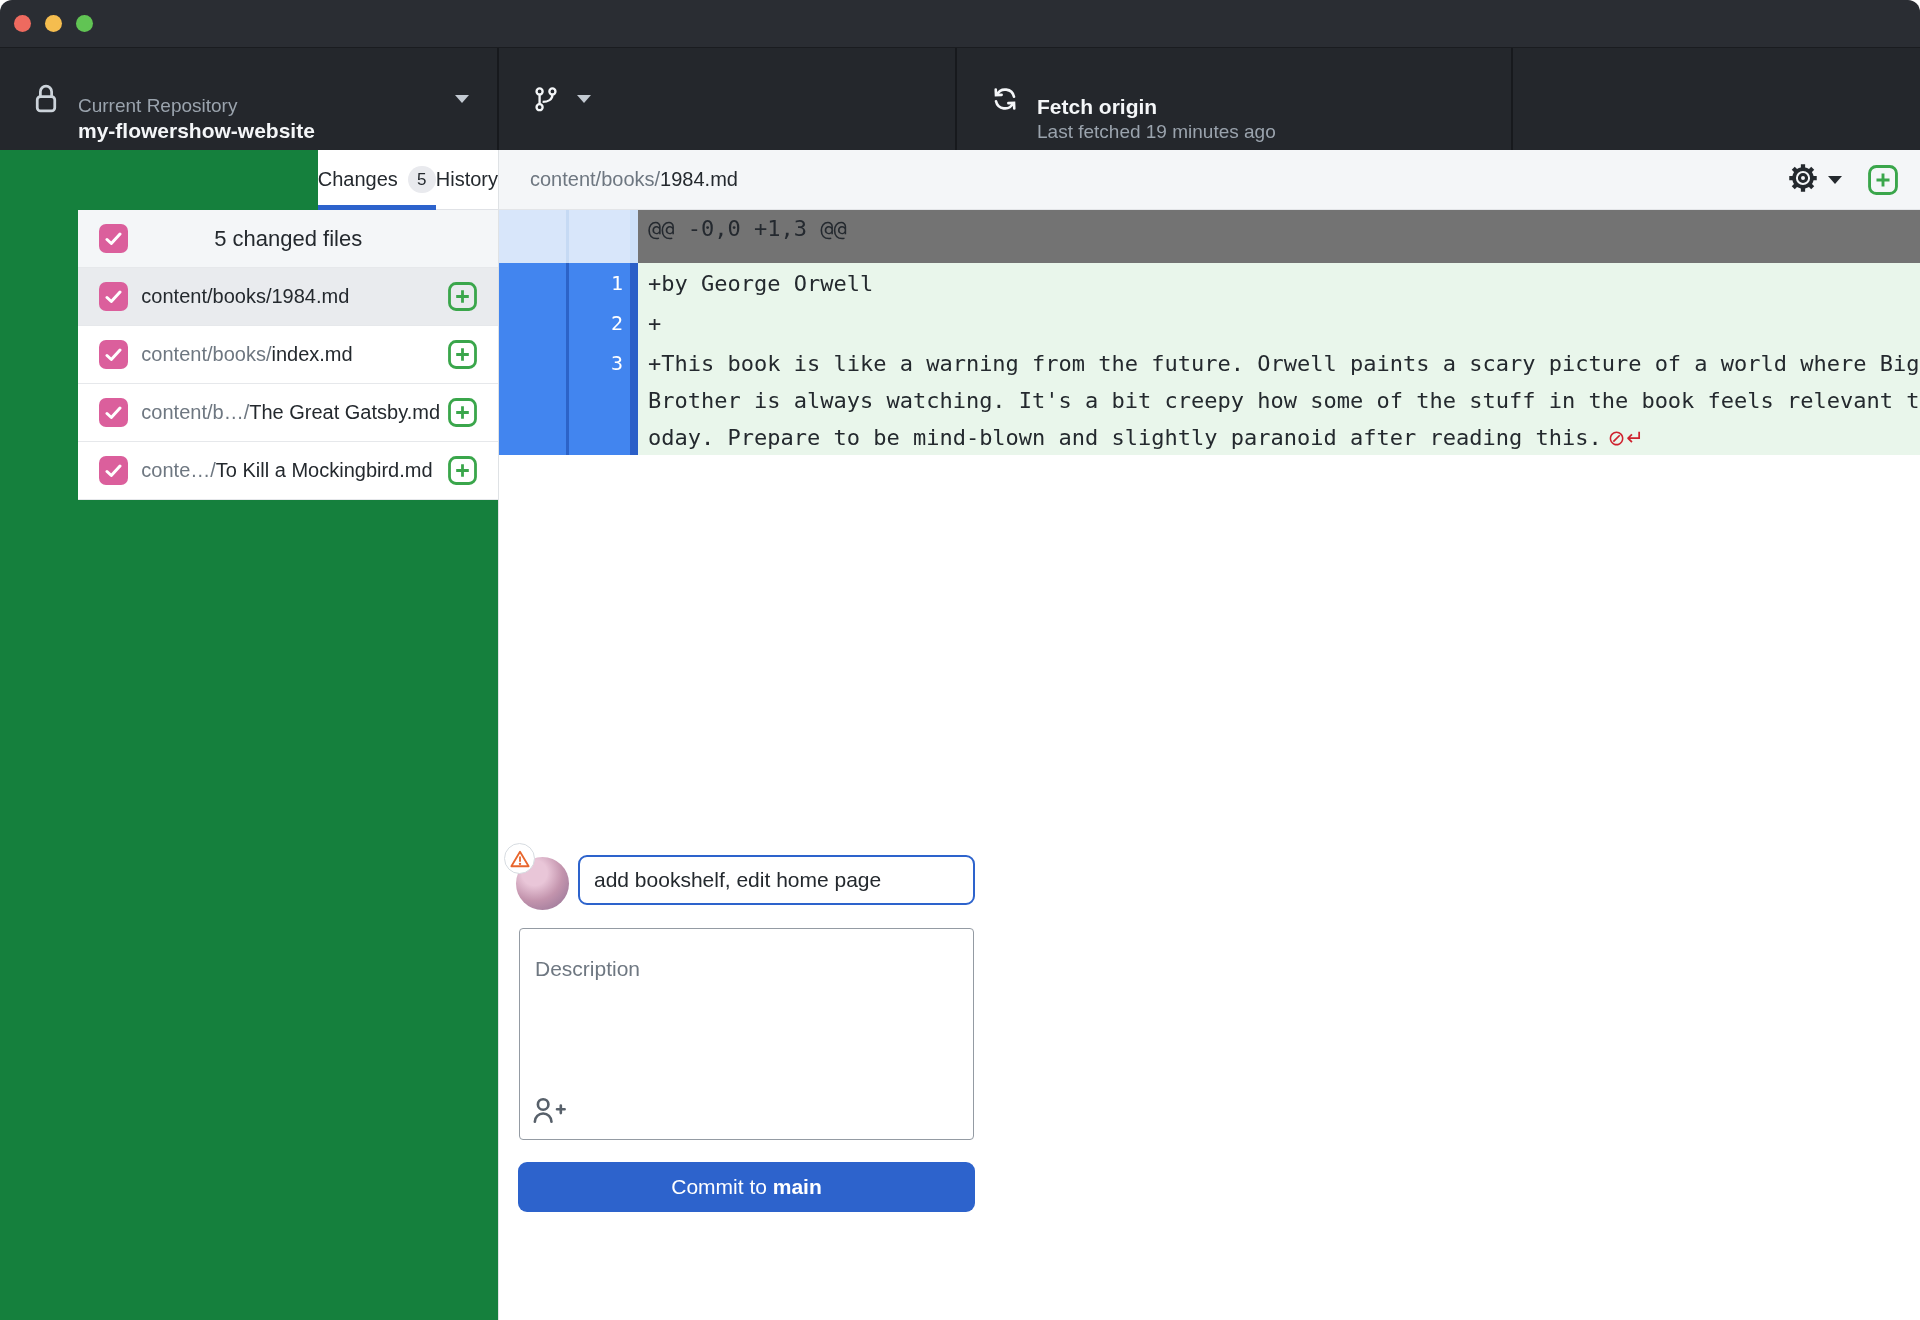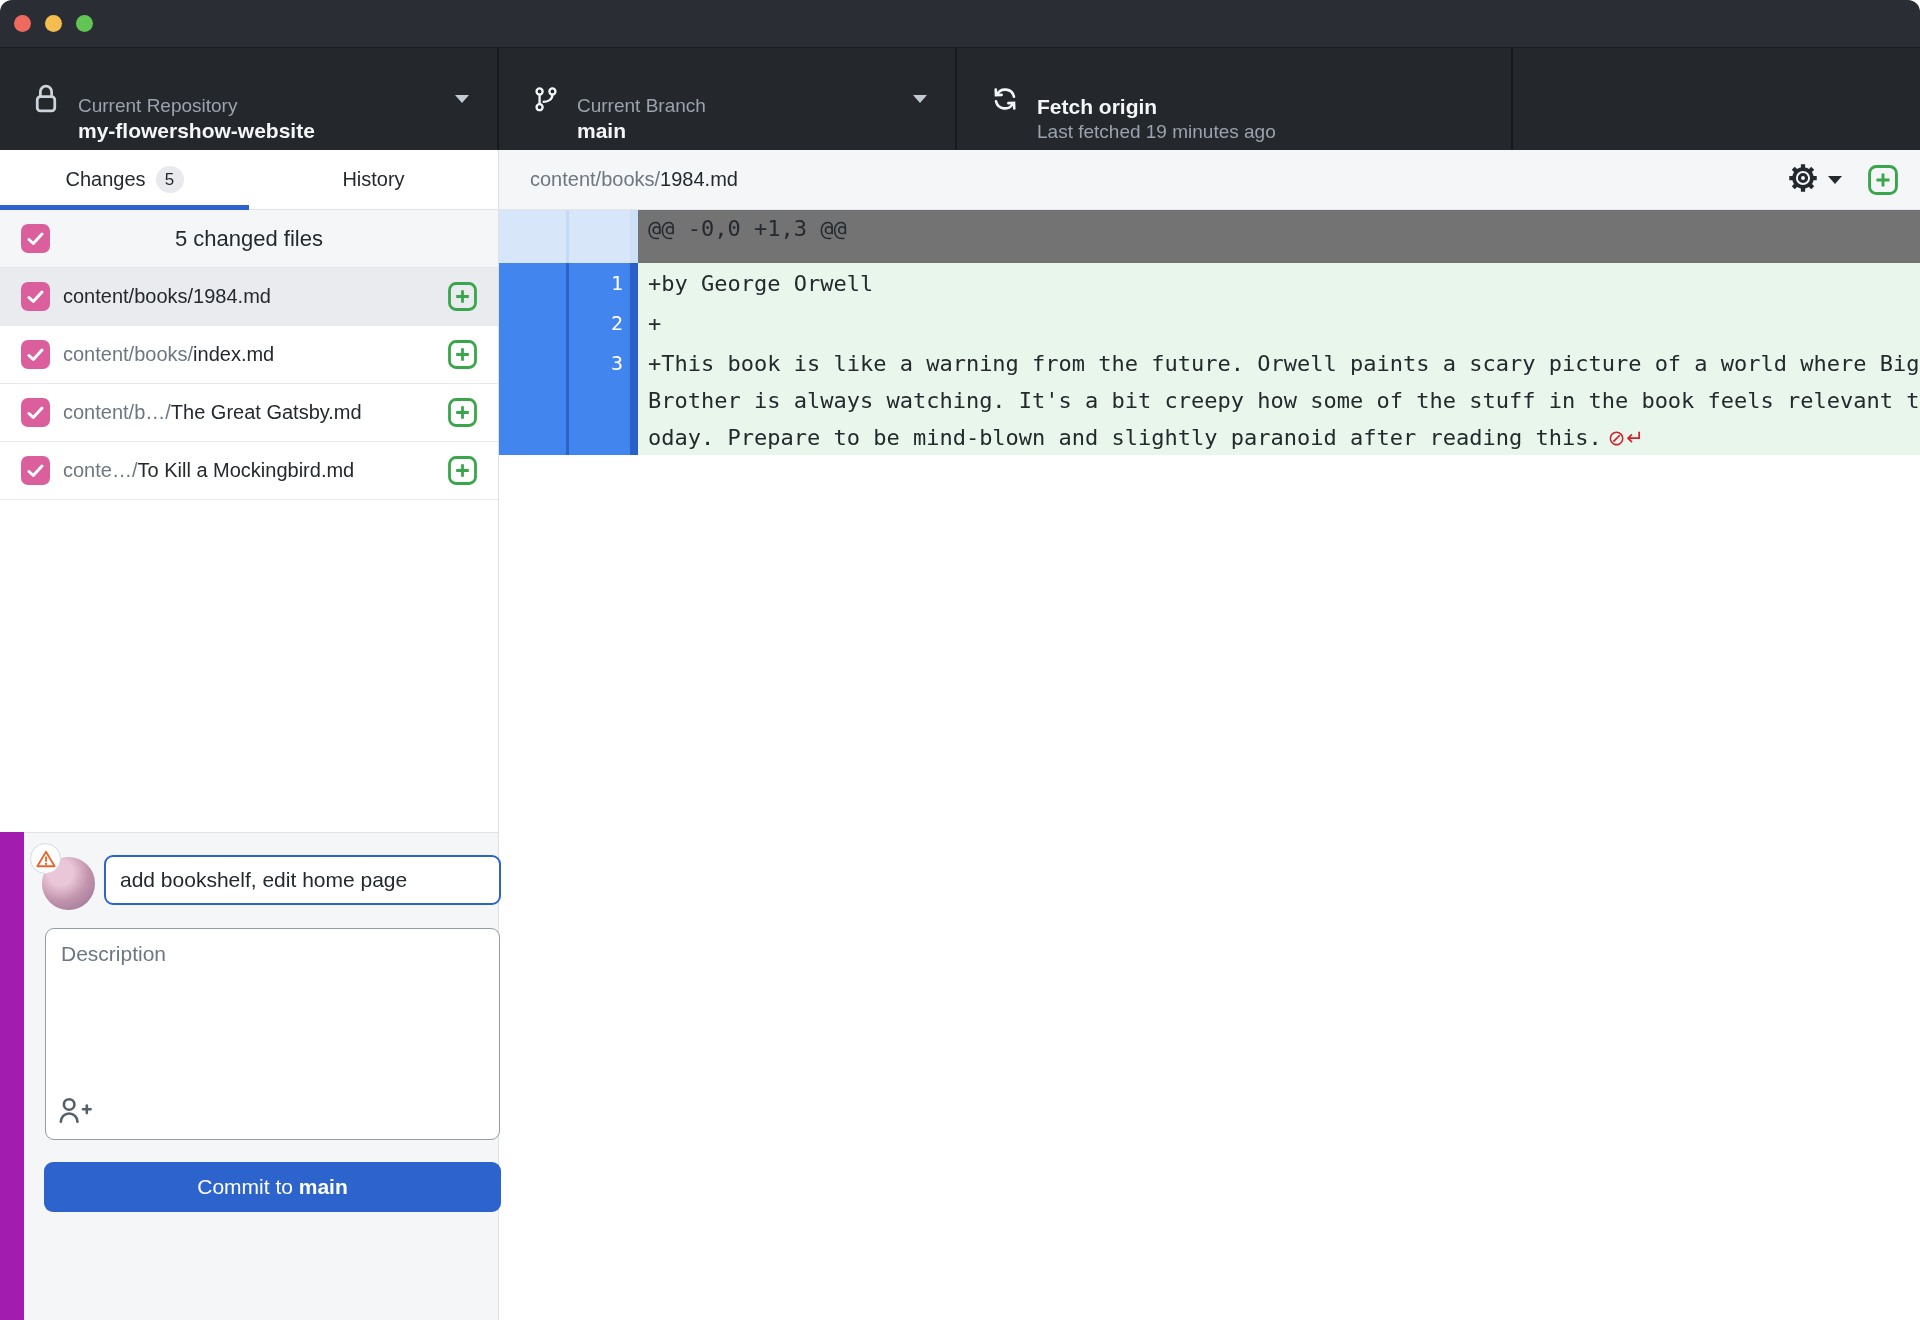--- a/index.html
+++ b/index.html
@@ -30,21 +30,21 @@
   .tb-label { font-size:19px; color:#9aa3ad; line-height:24px; }
   .tb-value { font-size:21px; color:#f4f6f8; font-weight:700; line-height:26px; }
   .tb-sub   { font-size:19px; color:#9aa3ad; line-height:24px; }
   .caret-down { width:0; height:0; border-left:7px solid transparent;
                 border-right:7px solid transparent; border-top:8px solid #c3cad2;
                 margin-right:28px; }
 
   
   .content { flex:1; display:flex; min-height:0; }
   .sidebar { width:499px; flex:0 0 auto; border-right:1px solid #dfe2e5;
-             display:flex; flex-direction:column; background:#a21caf; }
+             display:flex; flex-direction:column; background:#15803d;align-items:flex-end; }
   .main { flex:1; min-width:0; display:flex; flex-direction:column; background:#fff; }
 
   
   .tabbar { height:60px; display:flex; border-bottom:1px solid #e0e2e6; background:#fff; }
   .tab { flex:1; display:flex; align-items:center; justify-content:center; gap:10px;
          font-size:20px; color:#24292e; position:relative; cursor:pointer; }
   .tab.active::after { content:""; position:absolute; left:0; right:0; bottom:-1px;
                        height:5px; background:#2d63cc; }
   .tab-badge { background:#e9eaee; border-radius:14px; min-width:28px; height:27px;
                display:flex; align-items:center; justify-content:center;
@@ -78,22 +78,22 @@
                 border-radius:50%; background:#fff; border:1px solid #d7dce1;
                 display:flex; align-items:center; justify-content:center; z-index:2; }
   .avatar { position:absolute; left:18px; top:24px; width:53px; height:53px;
             border-radius:50%;
             background:radial-gradient(circle at 35% 30%, #e9c6d8 0 25%, #c394ad 55%, #8e6f93 100%); }
   .summary-input { position:absolute; left:80px; top:22px; width:397px; height:50px;
                    border:2px solid #2d63cc; border-radius:9px; background:#fff;
                    font-family:"Liberation Sans", sans-serif; font-size:21px;
                    color:#24292e; padding:0 14px; outline:none; }
   .desc-wrap { position:absolute; left:21px; top:95px; width:455px; height:212px; }
-  .desc-box { width:100%; height:100%; border:1px solid #949ba3; border-radius:9px;
-              background:#fff; resize:none; outline:none; padding:13px 15px;
+  .desc-box { width:100%; height:100%; border:1px solid #949ba3; border-radius:4px;
+              background:#fff; resize:none; outline:none; padding:28px 15px;
               font-family:"Liberation Sans", sans-serif; font-size:21px; color:#24292e; }
   .desc-box::placeholder { color:#6e7781; }
   .person-add { position:absolute; left:11px; bottom:9px; }
   .commit-btn { position:absolute; left:20px; top:329px; width:457px; height:50px;
                 background:#2d63cc; border:none; border-radius:9px; color:#fff;
                 font-family:Liberation Sans, sans-serif; font-size:21px;
                 cursor:pointer; }
   .commit-btn b { font-weight:700; }
 
   
@@ -162,24 +162,20 @@
     <div class="tb-section tb-branch">
       <span class="tb-icon">
         <svg width="28" height="30" viewBox="0 0 24 24" fill="none" stroke="#f4f6f8" stroke-width="2">
           <circle cx="6.5" cy="5.5" r="2.6"></circle>
             <circle cx="17.5" cy="5.5" r="2.6"></circle>
             <circle cx="6.5" cy="19" r="2.6"></circle>
           <path d="M6.5 8.1v8.3"></path>
             <path d="M17.5 8.1c0 4.5-4 6.4-8.4 6.4"></path>
         </svg>
       </span>
-      <span class="tb-texts">
-        <div class="tb-label">Current Branch</div>
-        <div class="tb-value">main</div>
-      </span>
       <span class="caret-down"></span>
     </div>
 
     <div class="tb-section tb-fetch">
       <span class="tb-icon">
         <svg width="30" height="30" viewBox="0 0 24 24" fill="none" stroke="#f4f6f8" stroke-width="2.1" stroke-linecap="round">
           <path d="M19.2 10.2a7.3 7.3 0 0 0-13.6-1.8"></path>
           <polyline points="4.6,4.4 4.8,8.9 9.3,8.7" fill="none"></polyline>
           <path d="M4.8 13.8a7.3 7.3 0 0 0 13.6 1.8"></path>
           <polyline points="19.4,19.6 19.2,15.1 14.7,15.3" fill="none"></polyline>

